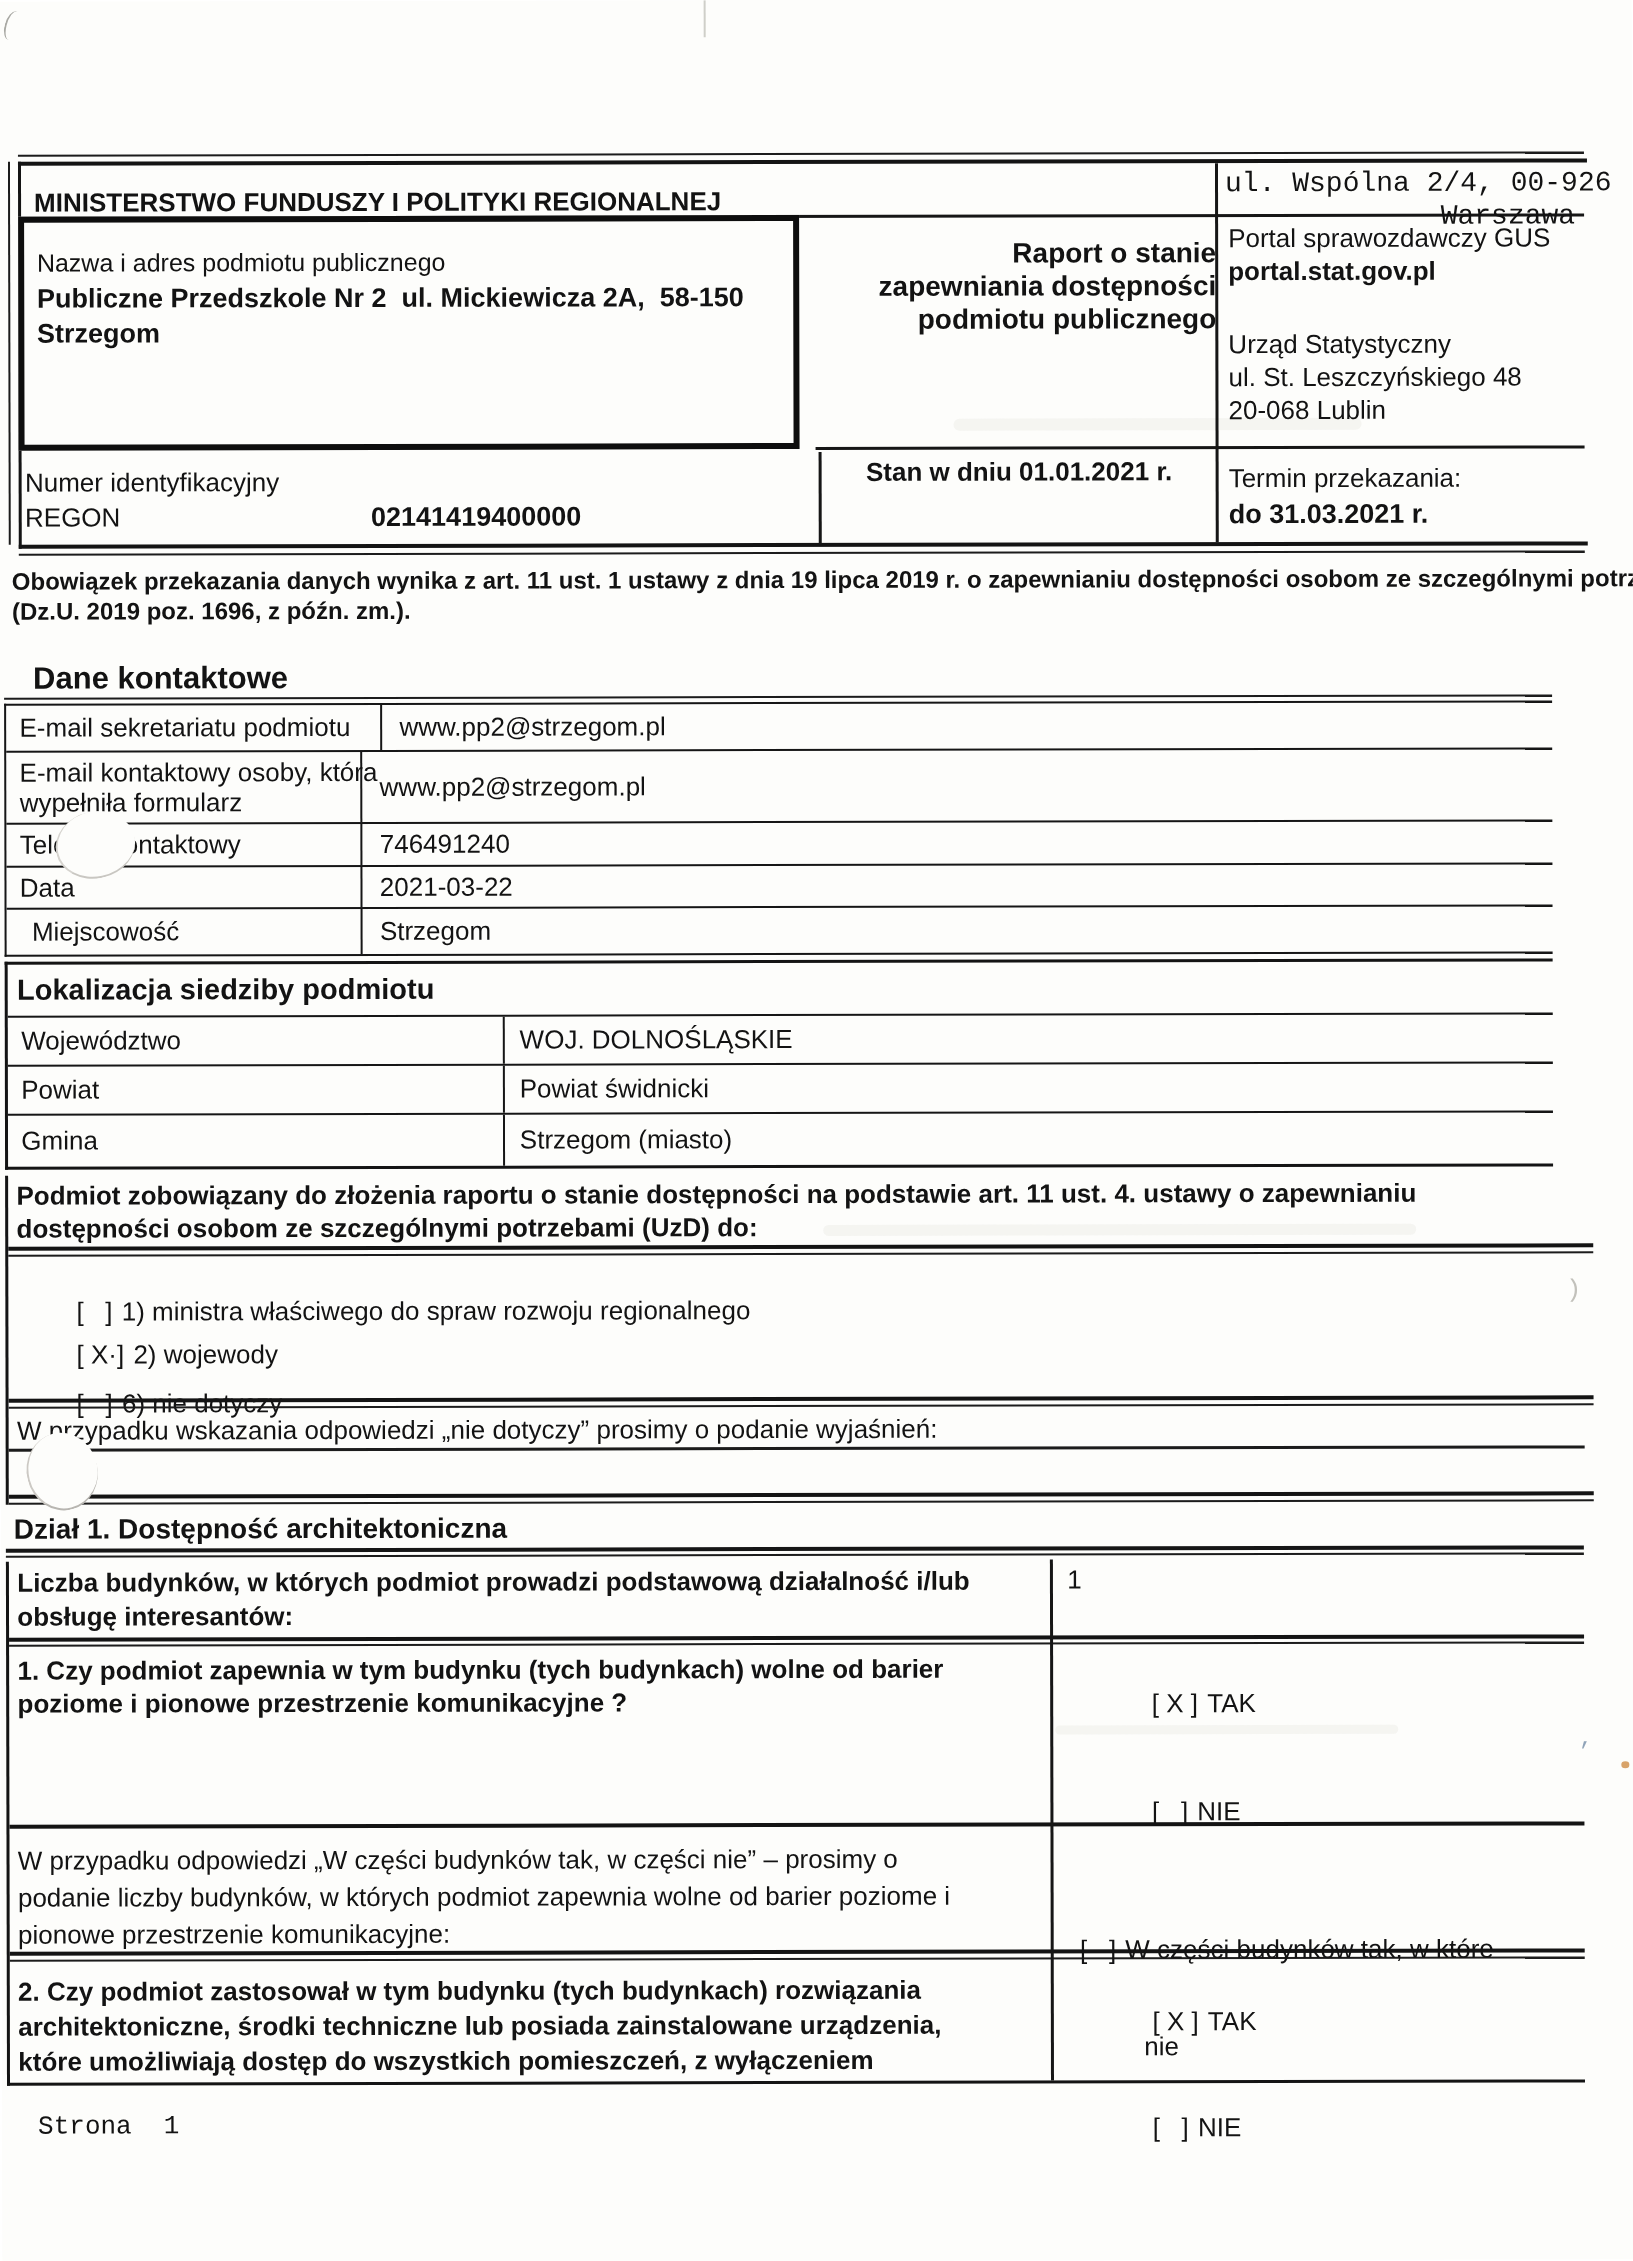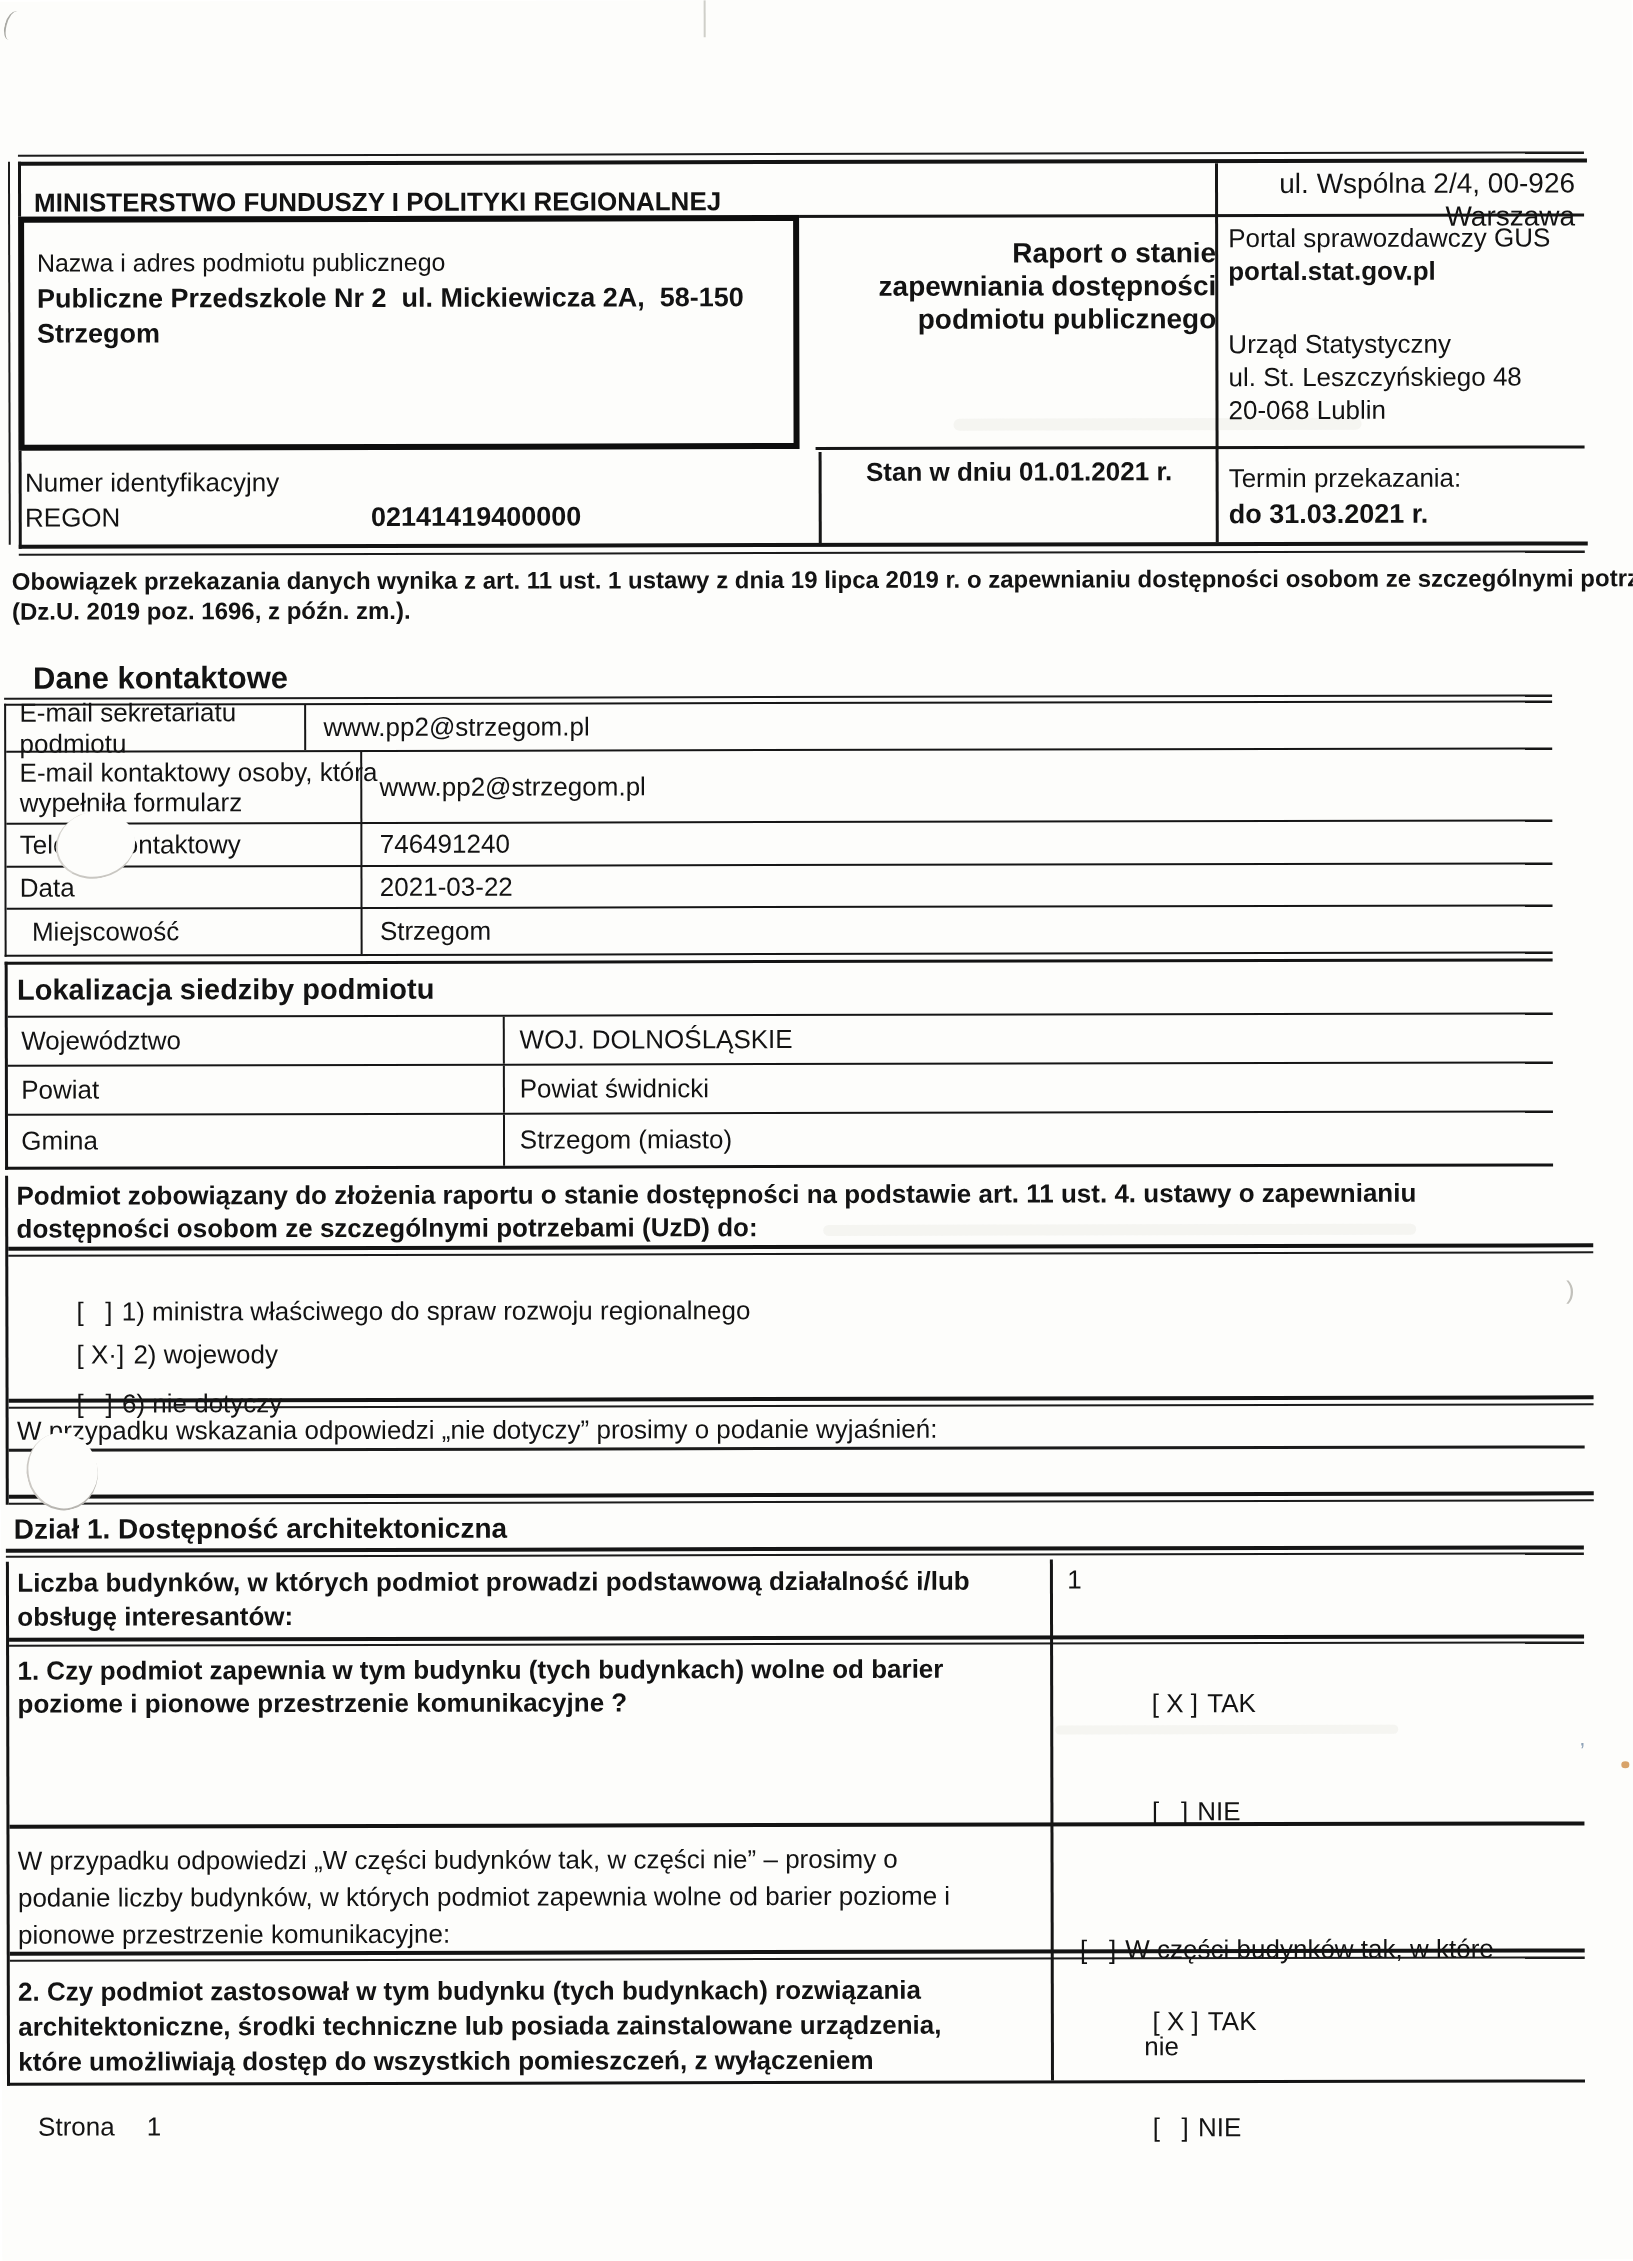--- a/index.html
+++ b/index.html
@@ -4,21 +4,21 @@
 <style>
   html,body{margin:0;padding:0;background:#ffffff;}
   .sheet{
     position:relative;width:1634px;height:2261px;background:#fdfdfb;
     font-family:"Liberation Sans",sans-serif;color:#131313;
     transform:rotate(-0.12deg);transform-origin:50% 50%;
     overflow:hidden;
   }
   .abs{position:absolute;}
   .b{font-weight:bold;}
-  .serif{font-family:Liberation Sans, sans-serif;}
+  .serif{font-family:Liberation Mono, monospace;}
   .line{white-space:pre;}
   .hline{position:absolute;background:#161616;height:2.6px;}
   .thin{height:2px;background:#1c1c1c;}
   .vline{position:absolute;background:#161616;width:2.6px;}
   
   .hdr{position:absolute;left:20px;top:160px;width:1566px;height:379px;
        border-left:3.3px solid #141414;border-top:4px solid #141414;border-bottom:4px solid #141414;}
   .cell{position:absolute;}
   .nazwa-box{position:absolute;left:-3.3px;top:51px;width:781px;height:234px;
        border:6px solid #0e0e0e;box-sizing:border-box;padding:26px 0 0 13px;background:#fdfdfb;}
@@ -122,21 +122,21 @@
     <div class="line">(Dz.U. 2019 poz. 1696, z późn. zm.).</div>
   </div>
 
   <div class="abs b" style="left:34px;top:659px;font-size:31px;">
     <span>Dane kontaktowe</span>
   </div>
 
   <div class="hline thin" style="left:5.3px;top:696px;width:1548px;"></div>
   <div class="tbl" style="left:5.3px;top:702px;width:1548px;border:2.6px solid #161616;border-right:none;box-sizing:border-box;font-size:26px;">
     <div class="trow" style="height:47px;">
-      <div class="td1" style="width:300px;">
+      <div class="td1" style="width:376px;">
         <span>E-mail sekretariatu podmiotu</span>
       </div>
       <div class="td2">www.pp2@strzegom.pl</div>
     </div>
     <div class="trow" style="height:72px;">
       <div class="td1" style="width:356px;line-height:30px;">
         <div class="line">E-mail kontaktowy osoby, która</div>
         <div class="line">wypełniła formularz</div>
       </div>
       <div class="td2">www.pp2@strzegom.pl</div>

